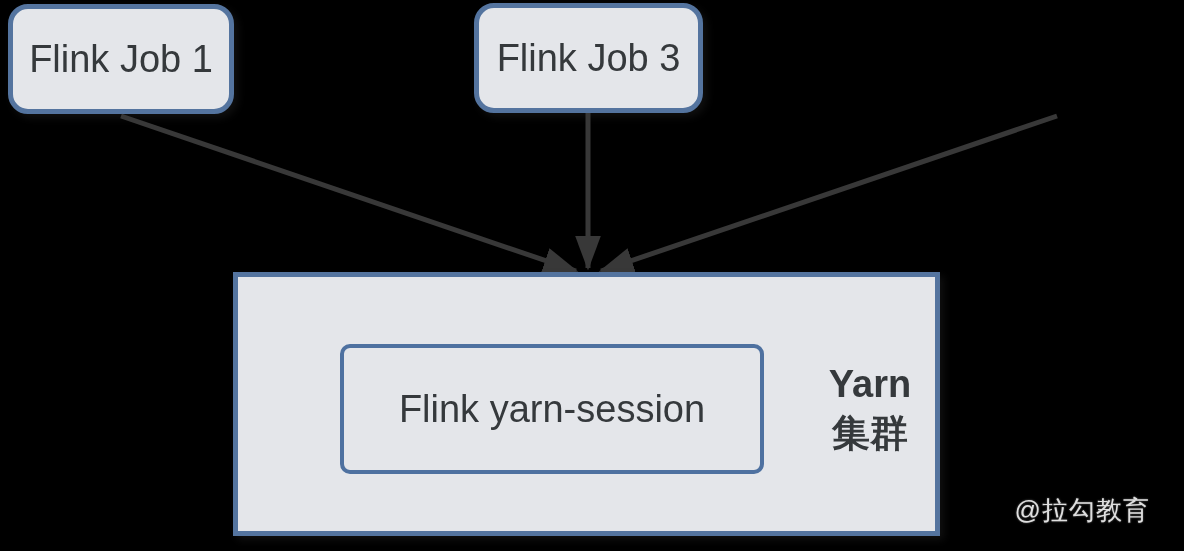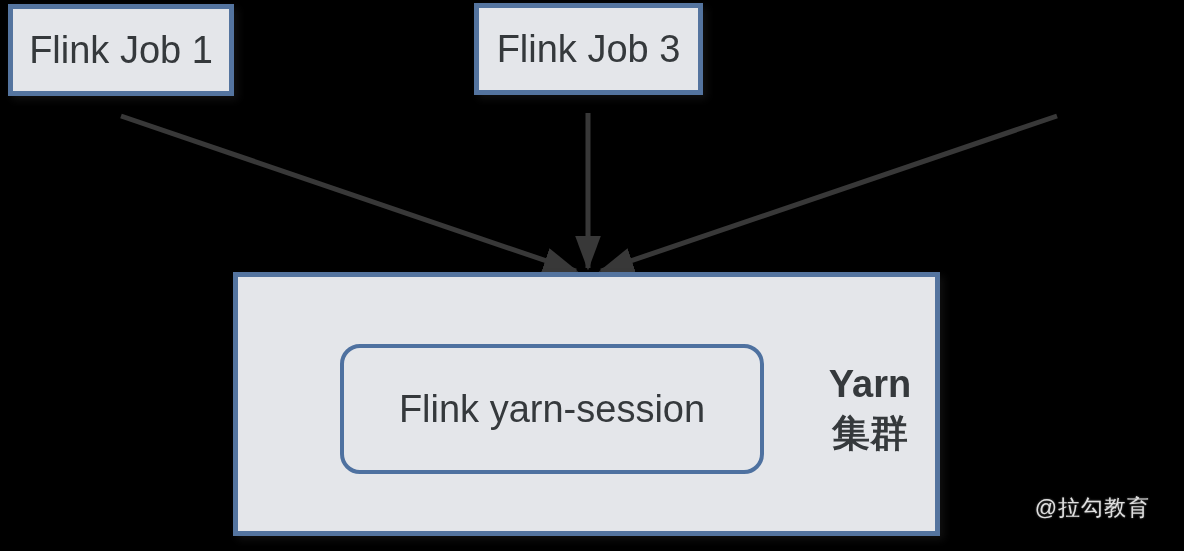--- a/index.html
+++ b/index.html
@@ -20,41 +20,41 @@
     box-sizing: border-box;
     background: var(--node-fill, #e4e6ea);
     border: 5px solid var(--node-border, #54749f);
     display: flex;
     align-items: center;
     justify-content: center;
     color: var(--text, #35393c);
     font-size: 38px;
     box-shadow: 4px 4px 8px rgba(90, 90, 90, 0.18);
   }
-  .job-box { width: 226px; height: 92px; }
+  .job-box { width: 226px; height: 110px; border-radius: 20px; }
   #job1 { left: 8px;   top: 4px; }
   #job2 { left: 474px; top: 3px; width: 229px; }
   #job3 { left: 942px; top: 4px; width: 230px; }
 
   .cluster-box {
     left: 233px;
     top: 272px;
     width: 707px;
     height: 264px;
     justify-content: flex-start;
   }
   .session-box {
     position: absolute;
     box-sizing: border-box;
     left: 340px;
     top: 344px;
     width: 424px;
     height: 130px;
     border: 4px solid #4e71a0;
-    border-radius: 20px;
+    border-radius: 10px;
     background: var(--node-fill, #e4e6ea);
     display: flex;
     align-items: center;
     justify-content: center;
     color: var(--text, #35393c);
     font-size: 38px;
   }
   .cluster-label {
     position: absolute;
     left: 810px;
@@ -77,21 +77,21 @@
   .edge-line {
     stroke: var(--arrow, #383838);
     stroke-width: 5;
     fill: none;
   }
   .watermark {
     position: absolute;
     right: 34px;
     top: 493px;
     color: var(--watermark, #dfdfdf);
-    font-size: 22px;
+    font-size: 26px;
     letter-spacing: 1px;
     text-shadow: 0 0 2px rgba(255, 255, 255, 0.45);
     margin-left: 16px;
   }
 </style>
 </head>
 <body>
 
 <div class="canvas">
 

